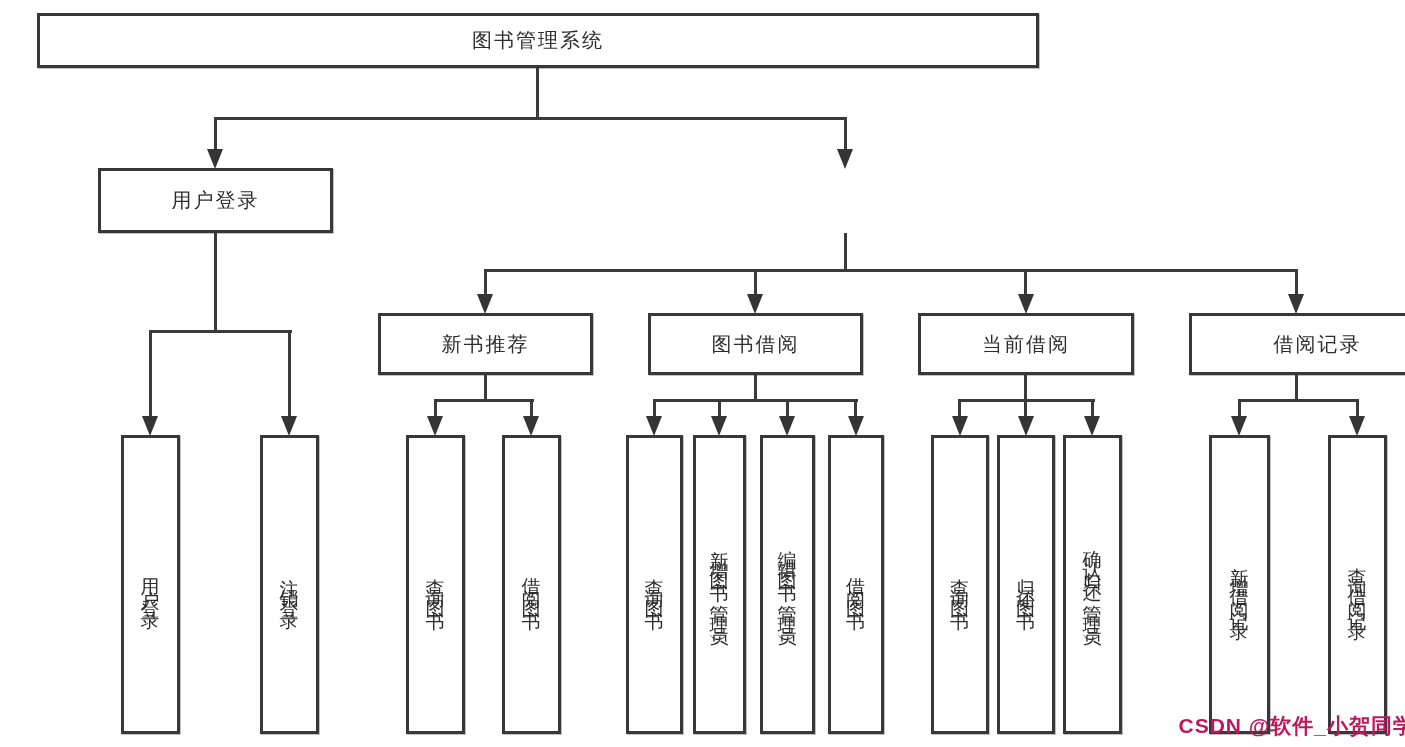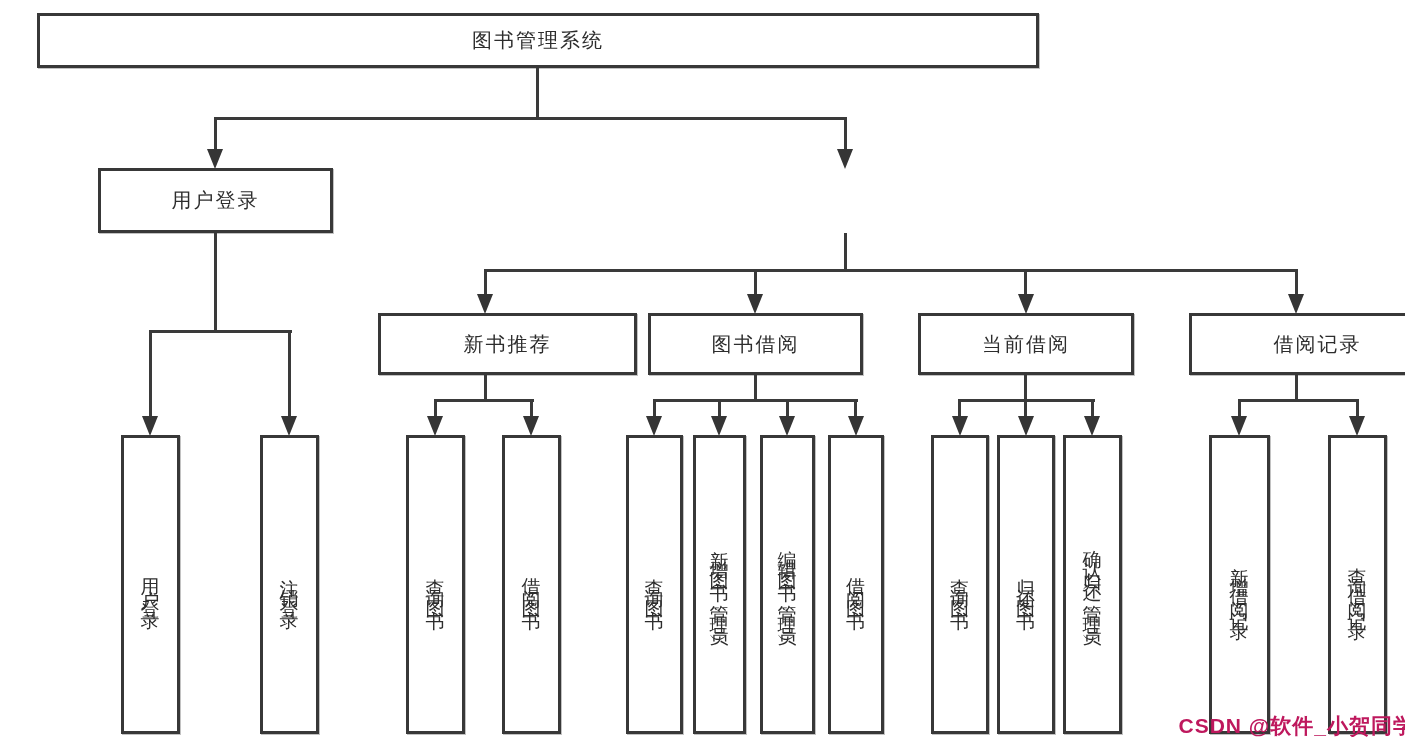--- a/index.html
+++ b/index.html
@@ -64,21 +64,21 @@
   <div class="hl" style="left:468px;top:269px;width:814px"></div>
   <div class="vl" style="left:468px;top:269px;height:28px"></div>
   <div class="ar" style="left:461px;top:294px"></div>
   <div class="vl" style="left:738px;top:269px;height:28px"></div>
   <div class="ar" style="left:731px;top:294px"></div>
   <div class="vl" style="left:1008px;top:269px;height:28px"></div>
   <div class="ar" style="left:1002px;top:294px"></div>
   <div class="vl" style="left:1279px;top:269px;height:28px"></div>
   <div class="ar" style="left:1272px;top:294px"></div>
 
-  <div class="box" style="left:362px;top:313px;width:259px;height:62px">
+  <div class="box" style="left:362px;top:313px;width:215px;height:62px">
     <span class="lbl">新书推荐</span>
   </div>
   <div class="box" style="left:902px;top:313px;width:216px;height:62px">
     <span class="lbl">当前借阅</span>
   </div>
   <div class="box" style="left:632px;top:313px;width:215px;height:62px">
     <span class="lbl">图书借阅</span>
   </div>
   <div class="box" style="left:1173px;top:313px;width:257px;height:62px">
     <span class="lbl">借阅记录</span>

